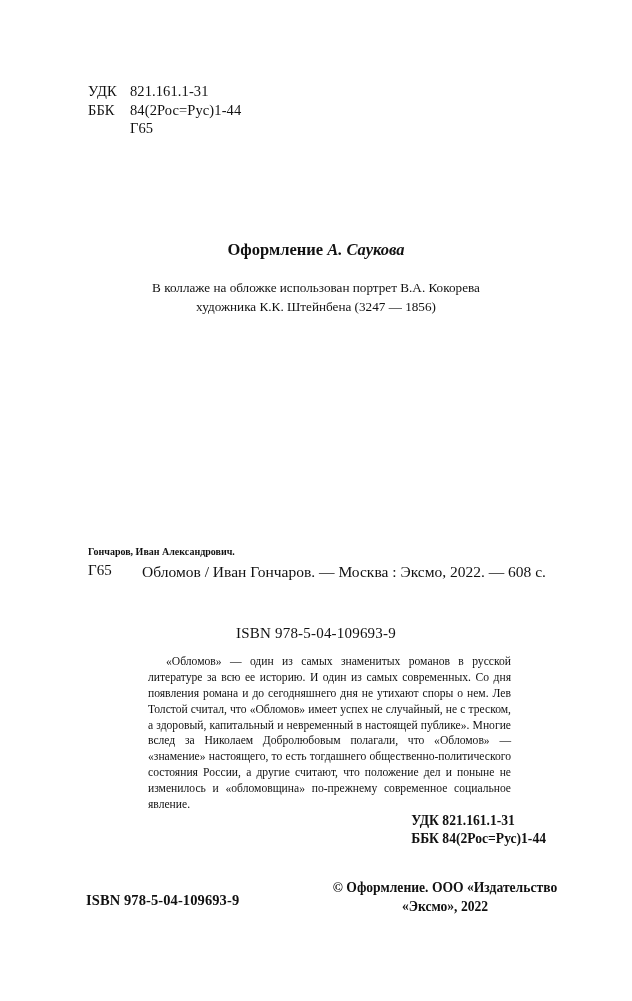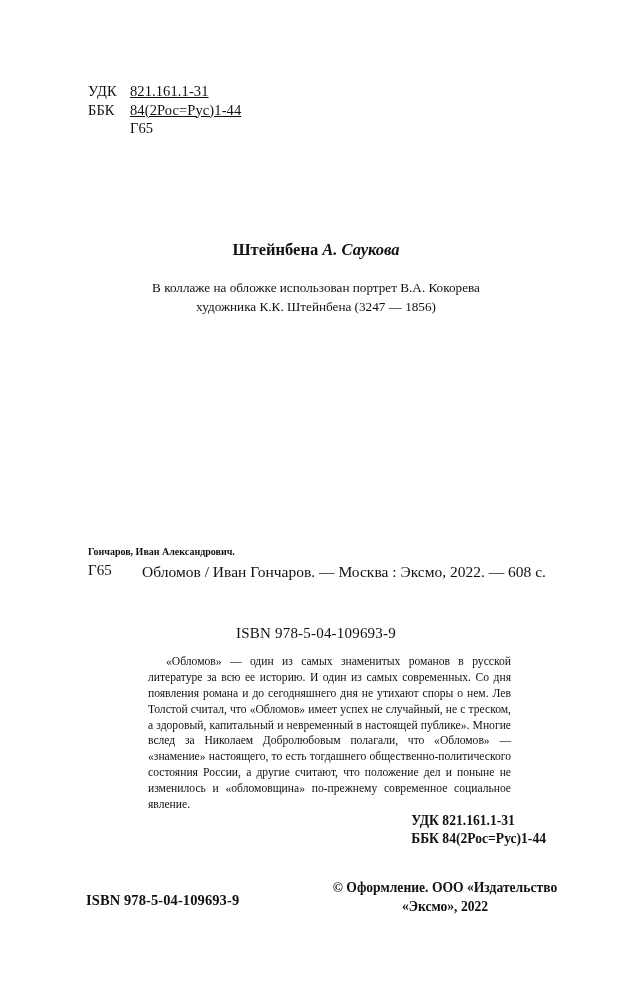--- a/index.html
+++ b/index.html
@@ -36,21 +36,20 @@
     display: flex;
     white-space: pre;
   }
   .classif .tag {
     display: inline-block;
     min-width: 42px;
     font-weight: 400;
   }
   .classif .val {
     display: inline-block;
-    text-decoration: underline;
   }
   .classif .code {
     margin-left: 42px;
   }
 
   
   .design-credit {
     position: absolute;
     left: 0;
     right: 0;
@@ -170,21 +169,21 @@
     <div class="row">
       <span class="tag">ББК</span>
       <span class="val">84(2Рос=Рус)1-44</span>
     </div>
     <div class="row">
       <span class="code">Г65</span>
     </div>
   </div>
 
   <div class="design-credit">
-    <span>Штейнбена </span><span class="name">А. Саукова</span>
+    <span>Оформление </span><span class="name">А. Саукова</span>
   </div>
 
   <div class="cover-note">
     <div>В коллаже на обложке использован портрет В.А. Кокорева</div>
     <div>художника К.К. Штейнбена (3247 — 1856)</div>
   </div>
 
   <div class="biblio">
     <div class="author">Гончаров, Иван Александрович.</div>
     <div class="desc-wrap">

